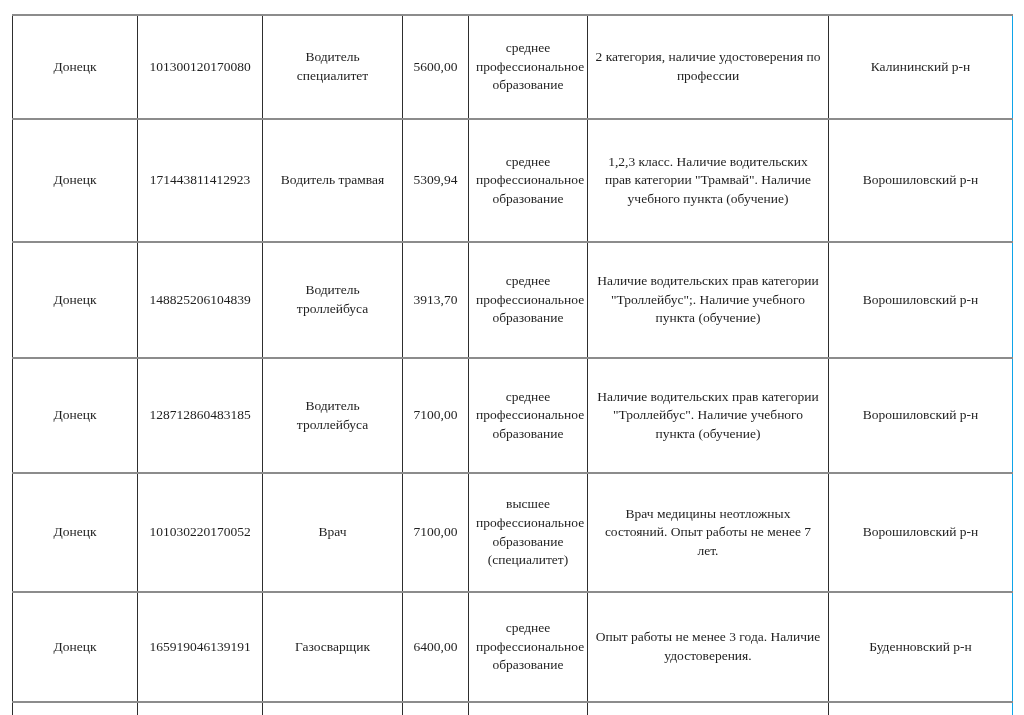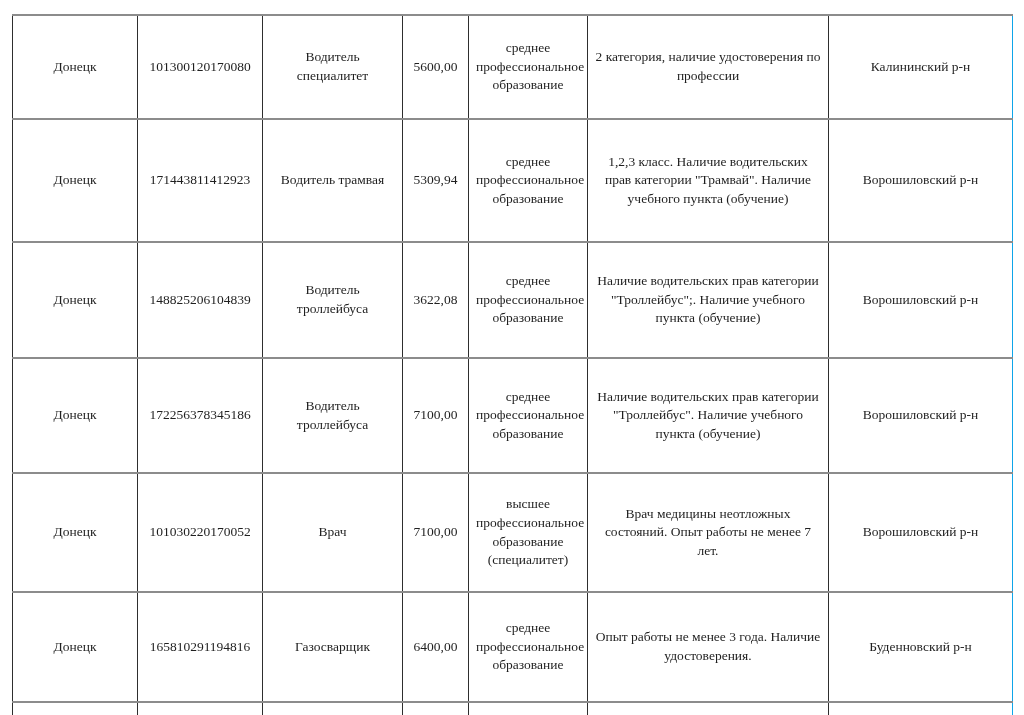--- a/index.html
+++ b/index.html
@@ -69,46 +69,46 @@
         <td>Водитель трамвая</td>
         <td>5309,94</td>
         <td>среднее профессиональное образование</td>
         <td>1,2,3 класс. Наличие водительских прав категории "Трамвай". Наличие учебного пункта (обучение)</td>
         <td>Ворошиловский р-н</td>
       </tr>
       <tr class="r3">
         <td>Донецк</td>
         <td>148825206104839</td>
         <td>Водитель троллейбуса</td>
-        <td>3622,08</td>
+        <td>3913,70</td>
         <td>среднее профессиональное образование</td>
         <td>Наличие водительских прав категории "Троллейбус";. Наличие учебного пункта (обучение)</td>
         <td>Ворошиловский р-н</td>
       </tr>
       <tr class="r4">
         <td>Донецк</td>
-        <td>172256378345186</td>
+        <td>128712860483185</td>
         <td>Водитель троллейбуса</td>
         <td>7100,00</td>
         <td>среднее профессиональное образование</td>
         <td>Наличие водительских прав категории "Троллейбус". Наличие учебного пункта (обучение)</td>
         <td>Ворошиловский р-н</td>
       </tr>
       <tr class="r5">
         <td>Донецк</td>
         <td>101030220170052</td>
         <td>Врач</td>
         <td>7100,00</td>
         <td>высшее профессиональное образование (специалитет)</td>
         <td>Врач медицины неотложных состояний. Опыт работы не менее 7 лет.</td>
         <td>Ворошиловский р-н</td>
       </tr>
       <tr class="r6">
         <td>Донецк</td>
-        <td>165810291194816</td>
+        <td>165919046139191</td>
         <td>Газосварщик</td>
         <td>6400,00</td>
         <td>среднее профессиональное образование</td>
         <td>Опыт работы не менее 3 года. Наличие удостоверения.</td>
         <td>Буденновский р-н</td>
       </tr>
       <tr class="r7">
         <td></td>
         <td></td>
         <td></td>

